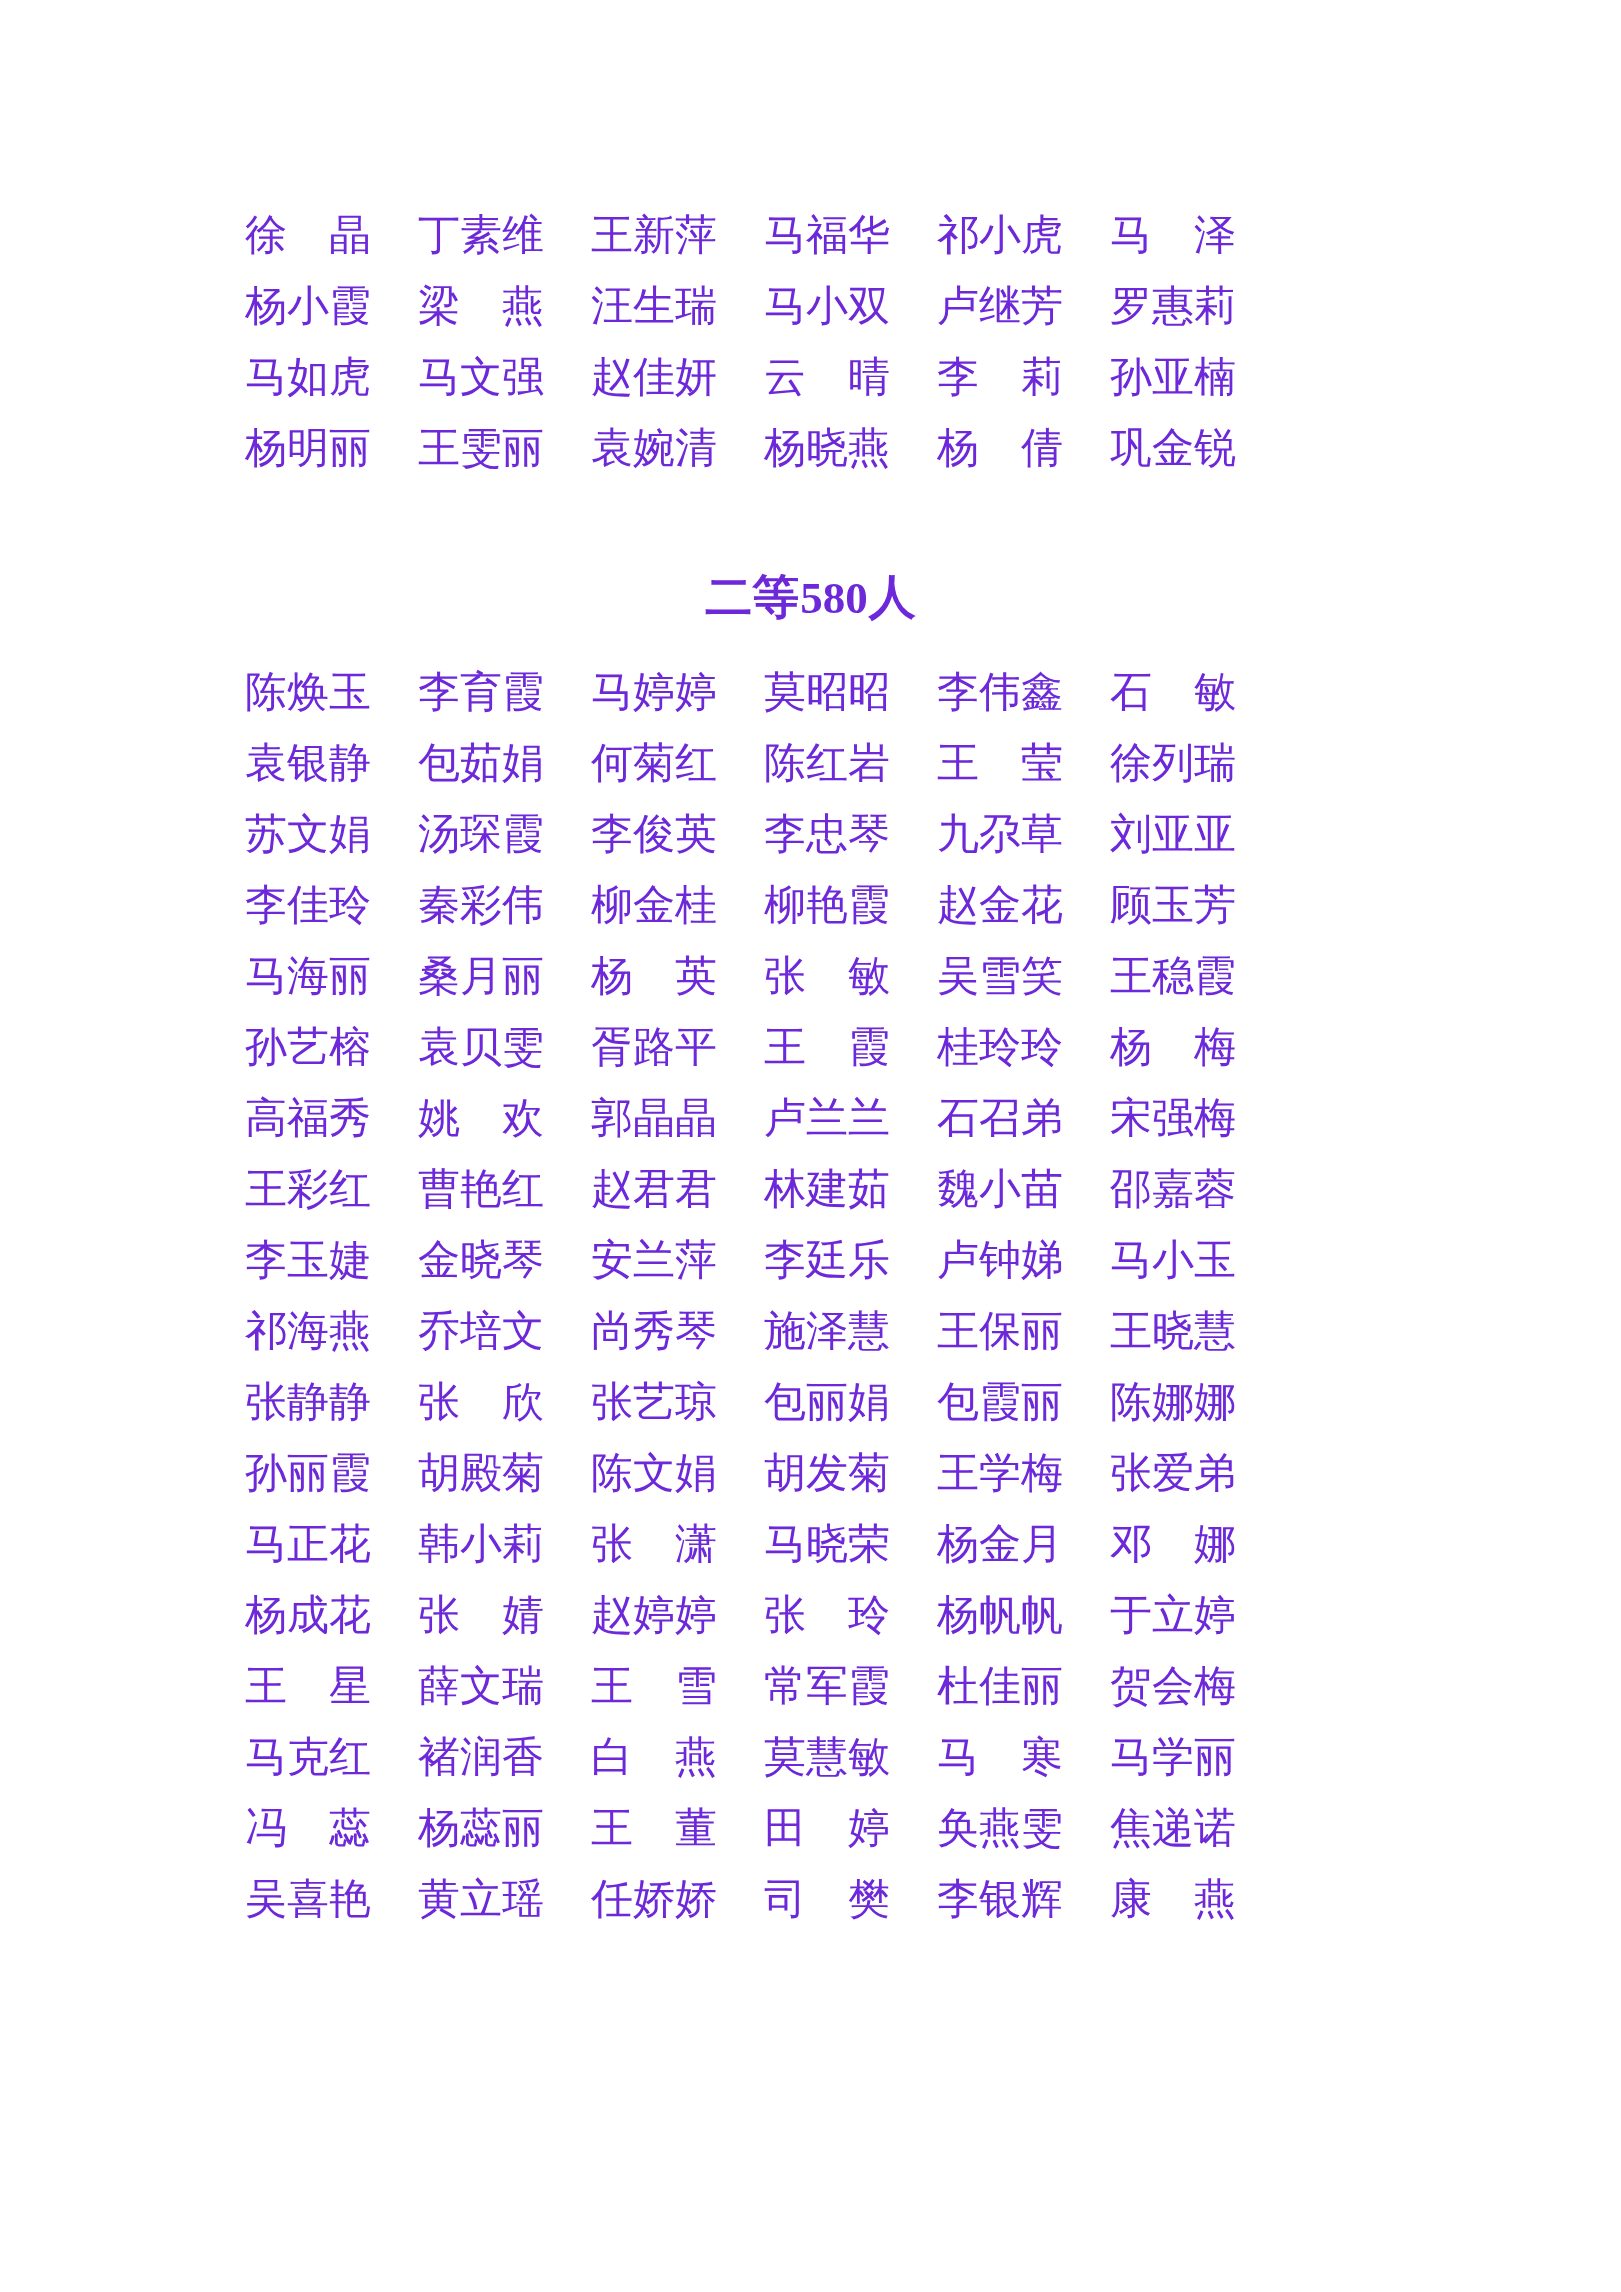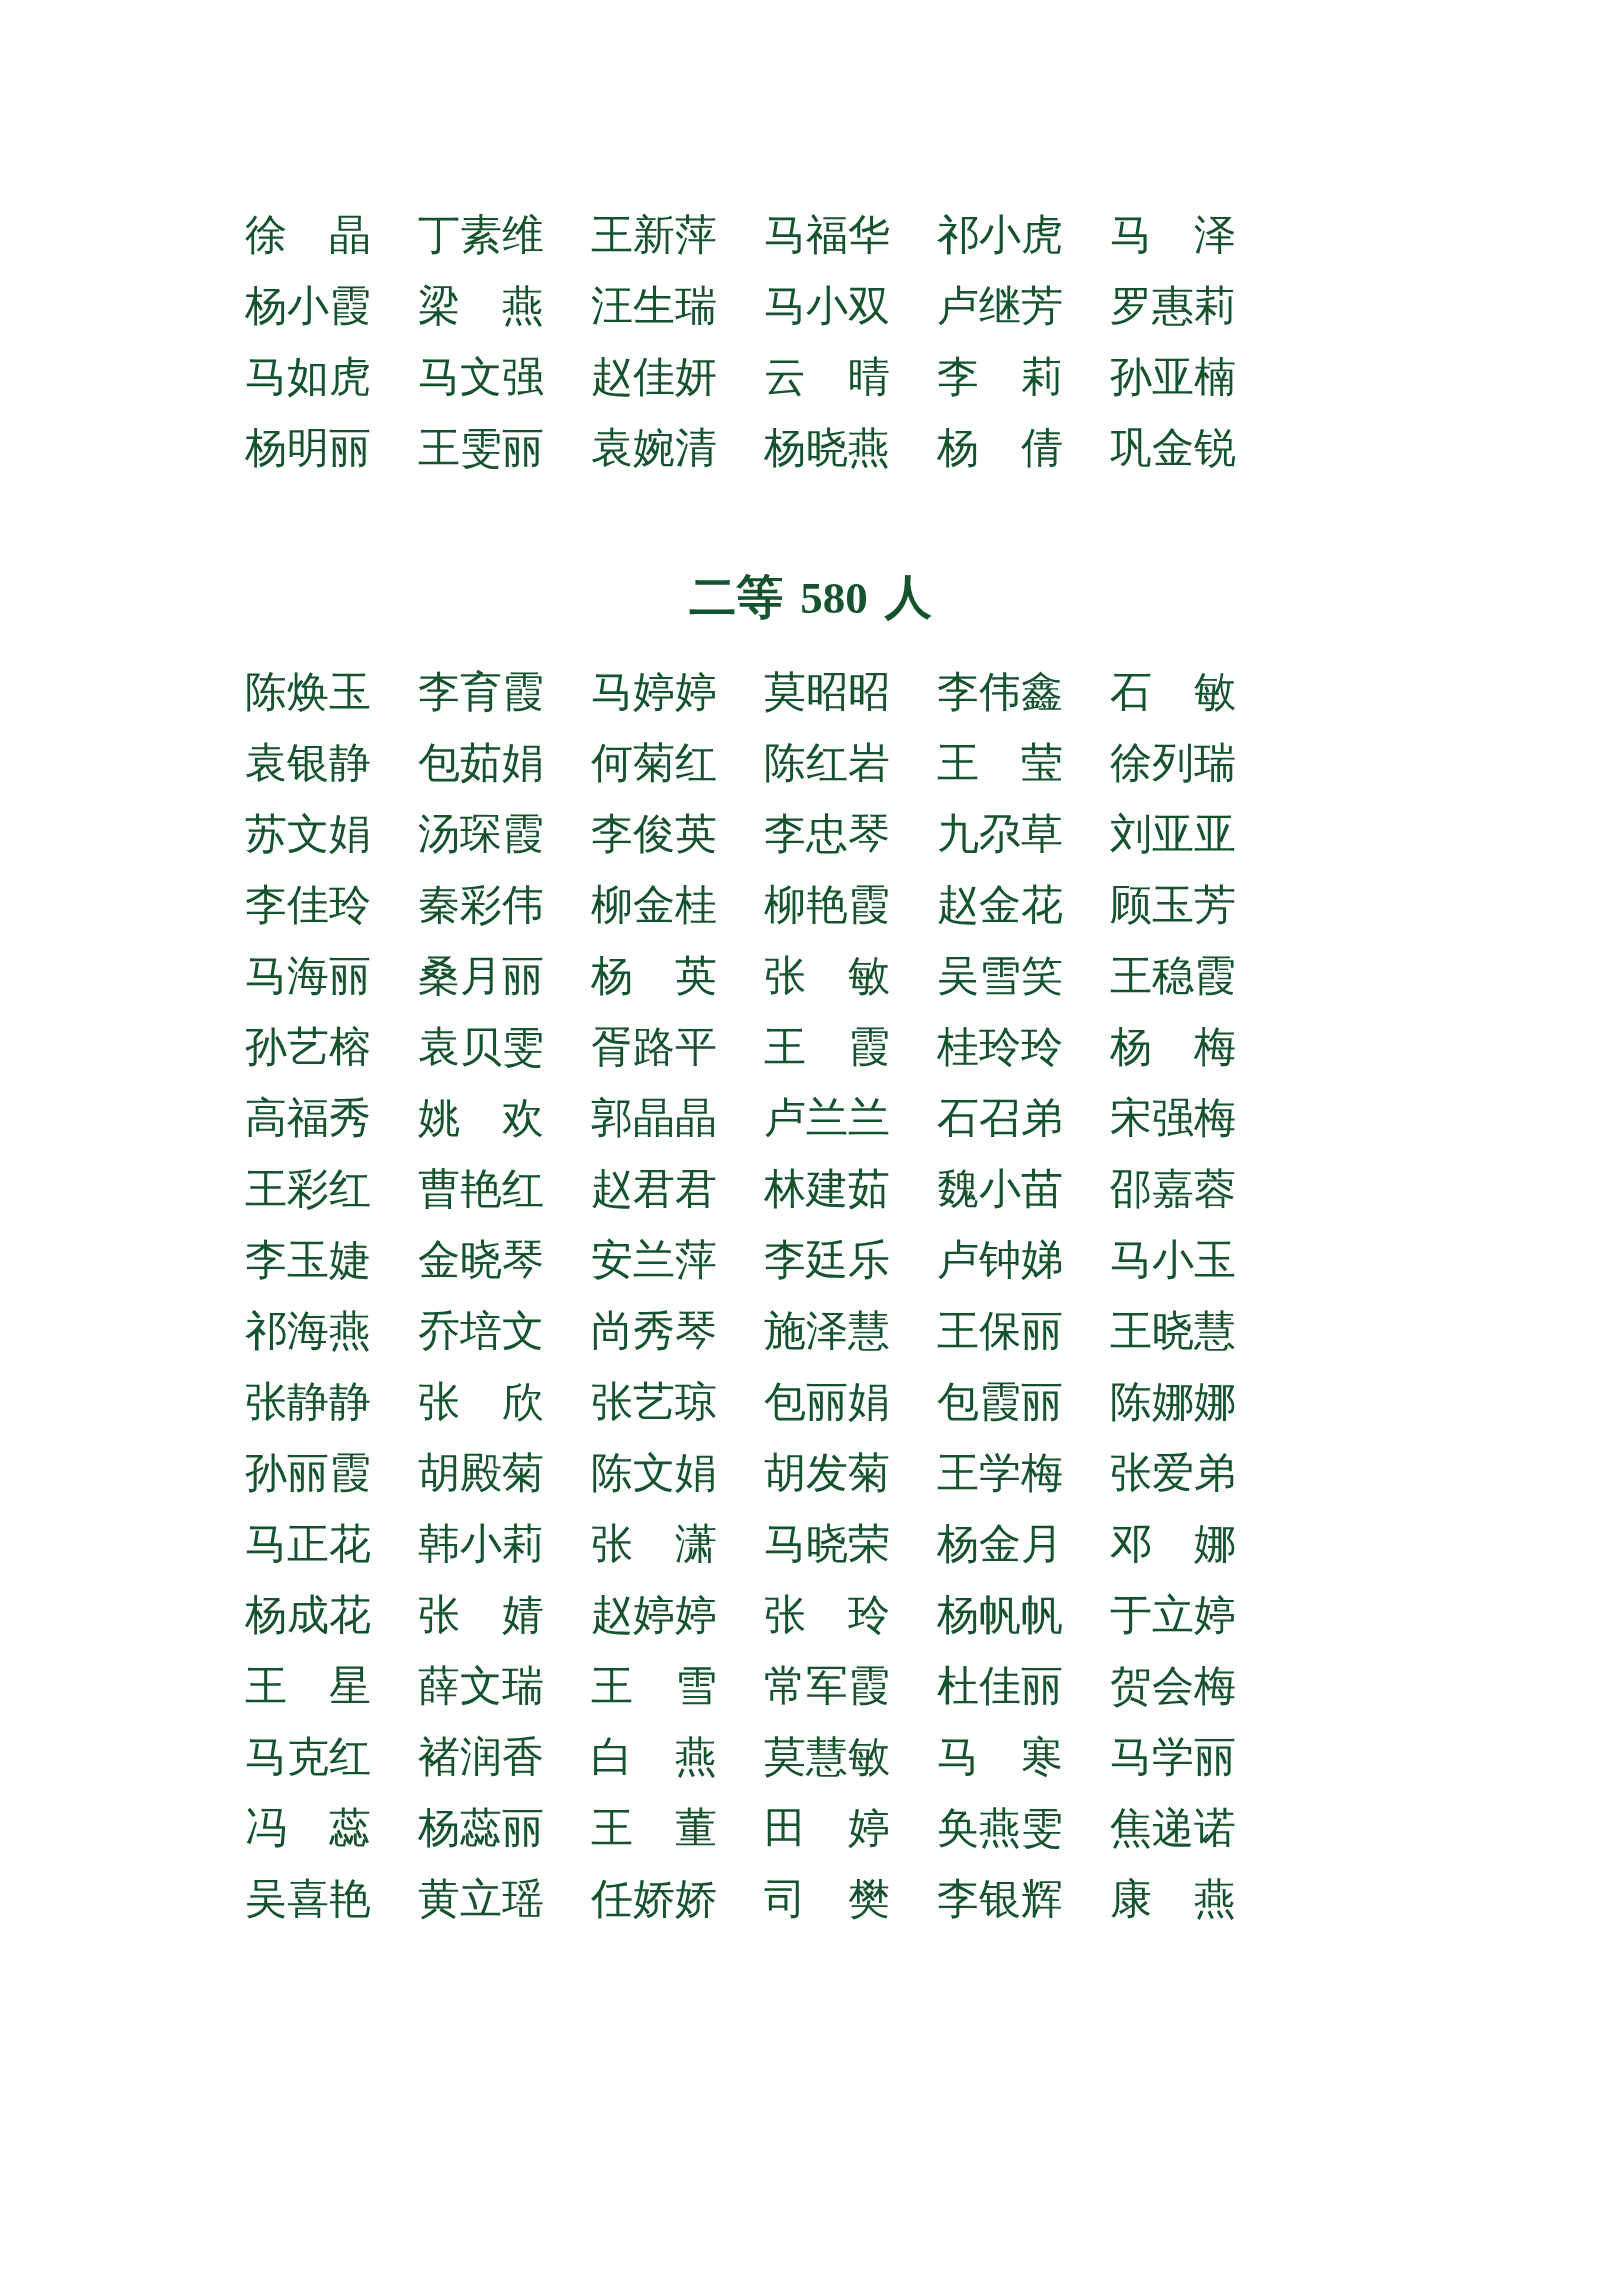--- a/index.html
+++ b/index.html
@@ -5,21 +5,21 @@
   html, body {
     margin: 0;
     padding: 0;
     background: #ffffff;
   }
   .page {
     position: relative;
     width: 1621px;
     height: 2063px;
     background: #ffffff;
-    color: #14532d;
+    color: #6d28d9;
     font-family: "Liberation Serif", "DejaVu Serif", serif;
     overflow: hidden;
   }
   .namelist {
     position: absolute;
     left: 245px;
   }
   #list-top    { top: 199px; }
   #list-second { top: 656px; }
   .name-row {
@@ -40,21 +40,21 @@
     top: 558px;
     left: 0;
     width: 1621px;
     margin: 0;
     text-align: center;
     font-size: 47px;
     line-height: 78px;
     font-weight: 700;
   }
   .heading .num {
-    margin: 0 17px;
+    margin: 0 1px;
     font-size: 45px;
   }
   .page-number {
     position: absolute;
     top: 2129px;
     left: 0;
     width: 1621px;
     text-align: center;
     font-size: 36px;
     line-height: 39px;

